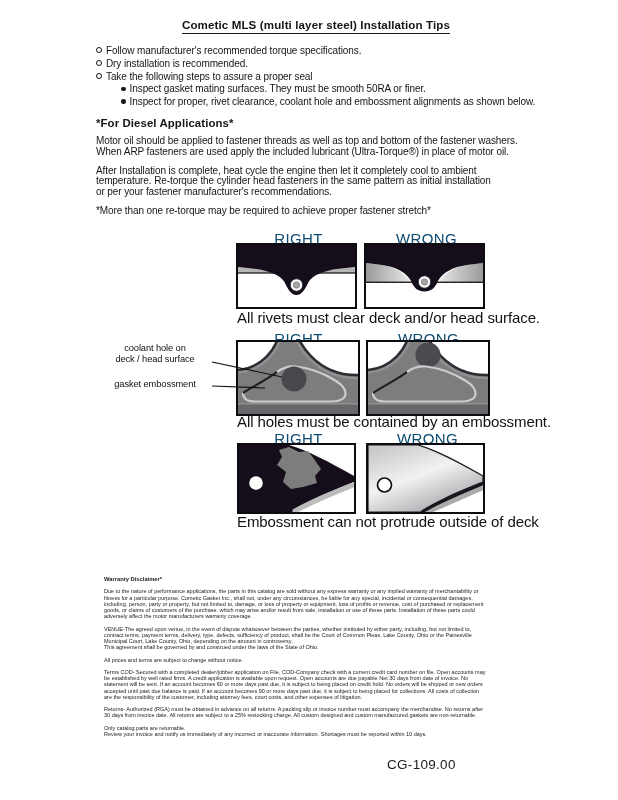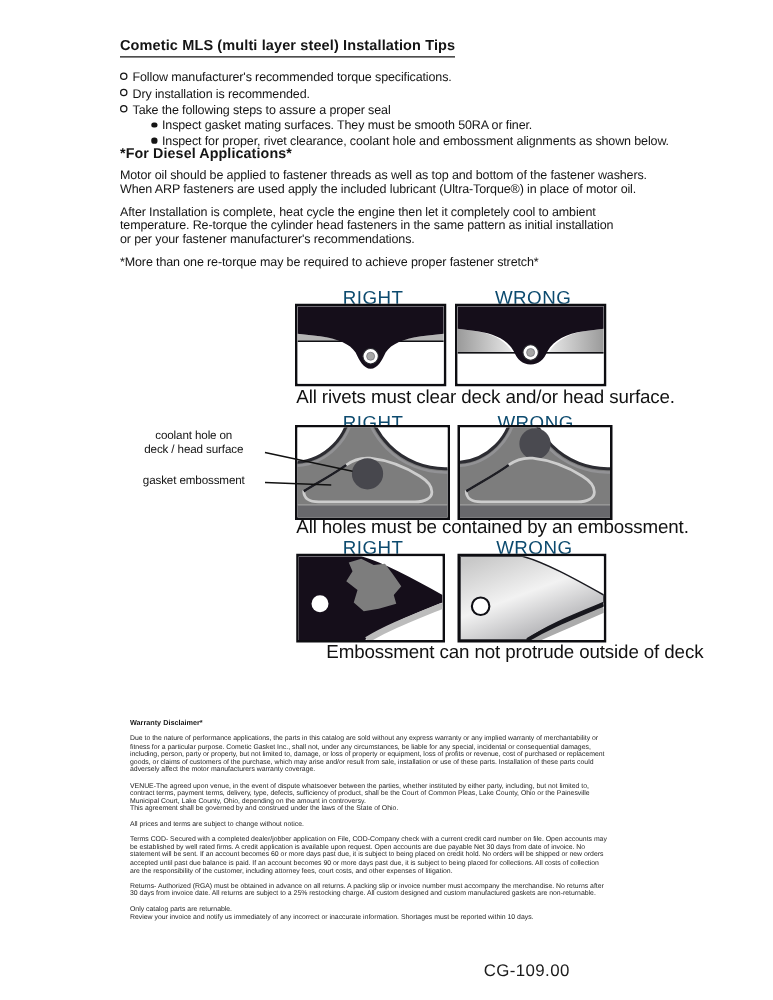--- a/index.html
+++ b/index.html
@@ -2,21 +2,21 @@
 <html><head>
 <meta charset="utf-8">
 <style>
   html,body{margin:0;padding:0;background:#ffffff;}
   .page{
     position:relative;width:618px;height:800px;background:#ffffff;
     font-family:"Liberation Sans","DejaVu Sans",sans-serif;color:#151515;overflow:hidden;
   }
   .nowrap{white-space:nowrap;}
   
-  .intro{position:absolute;left:96px;top:30px;width:440px;}
+  .intro{position:absolute;left:96px;top:18px;width:440px;text-align:center;}
   .title{font-size:11.6px;font-weight:bold;letter-spacing:.1px;}
   .title span{border-bottom:1.4px solid #151515;padding-bottom:1.5px;display:inline-block;}
   .bullets{margin-top:10px;font-size:10px;letter-spacing:-.1px;}
   .b-row{display:flex;align-items:baseline;line-height:13.2px;}
   .ob{width:4px;height:4px;border:1px solid #151515;border-radius:50%;display:inline-block;flex:0 0 auto;margin-right:4px;position:relative;top:-1px;}
   .fb{width:4.6px;height:4.6px;background:#151515;border-radius:50%;display:inline-block;flex:0 0 auto;margin-right:4px;position:relative;top:-1px;}
   .sub{margin-left:25px;line-height:12.4px;}
   
   .diesel{position:absolute;left:96px;top:117px;width:450px;font-size:10px;letter-spacing:-.1px;}
   .diesel h2{font-size:11.4px;font-weight:bold;margin:0 0 7px 0;letter-spacing:.1px;}
@@ -25,21 +25,21 @@
   
   .dg-label{position:absolute;width:125px;text-align:center;font-size:15px;letter-spacing:.4px;color:#0c4a6e;}
   .dg-caption{position:absolute;font-size:15px;font-weight:normal;letter-spacing:-.1px;line-height:10.6px;color:#111;}
   .panel{position:absolute;border:2px solid #0d0d11;background:#fff;display:block;}
   .ann{position:absolute;font-size:9.3px;line-height:11.3px;text-align:center;color:#111;letter-spacing:-.1px;}
   .leader{position:absolute;left:95px;top:330px;pointer-events:none;}
   
   .warranty{position:absolute;left:104px;top:576px;width:420px;font-size:5.5px;line-height:6.25px;color:#222;letter-spacing:0;}
   .warranty h3{font-size:5.8px;font-weight:bold;margin:0 0 6px 0;color:#1a1a1a;}
   .warranty p{margin:0 0 6px 0;}
-  .footer-code{position:absolute;left:387px;top:757px;font-size:13.5px;letter-spacing:.3px;color:#1c1c1c;margin-top:12px;}
+  .footer-code{position:absolute;left:387px;top:757px;font-size:13.5px;letter-spacing:.3px;color:#1c1c1c;}
 </style>
 </head>
 <body>
 
 <div class="page">
 
   <div class="intro">
     <div class="title"><span>Cometic MLS (multi layer steel) Installation Tips</span></div>
     <div class="bullets">
       <div class="b-row">
@@ -177,21 +177,21 @@
           <stop offset="1" stop-color="#9c9ca0"></stop>
       </linearGradient>
     </defs>
     <rect width="115" height="67" fill="#ffffff"></rect>
     <path d="M0,0 L50,0 C68,5 90,17 115,31 L115,37 C88,48 70,55 53,67 L0,67 Z" fill="url(#lg3)" stroke="#1c1c22" stroke-width="1.2"></path>
     <path d="M115,42 C89,53.5 73,60 58,67" fill="none" stroke="#ababab" stroke-width="6"></path>
     <path d="M115,38.5 C88,50 70,57 54,67" fill="none" stroke="#17171d" stroke-width="3.2"></path>
     <circle cx="16.5" cy="40" r="7" fill="#ffffff" stroke="#101016" stroke-width="1.7"></circle>
   </svg>
 
-  <div class="dg-caption" style="left:237px;top:517px;margin-left:24px;">
+  <div class="dg-caption" style="left:237px;top:517px;">
     <div class="nowrap">Embossment can not protrude outside of deck</div>
   </div>
 
   <div class="warranty">
     <h3>Warranty Disclaimer*</h3>
     <p>
       <span class="nowrap" style="display:block">Due to the nature of performance applications, the parts in this catalog are sold without any express warranty or any implied warranty of merchantability or</span>
       <span class="nowrap" style="display:block">fitness for a particular purpose.  Cometic Gasket Inc., shall not, under any circumstances, be liable for any special, incidental or consequential damages,</span>
       <span class="nowrap" style="display:block">including, person, party or property, but not limited to, damage, or loss of property or equipment, loss of profits or revenue, cost of purchased or replacement</span>
       <span class="nowrap" style="display:block">goods, or claims of customers of the purchase, which may arise and/or result from sale, installation or use of these parts.  Installation of these parts could</span>

